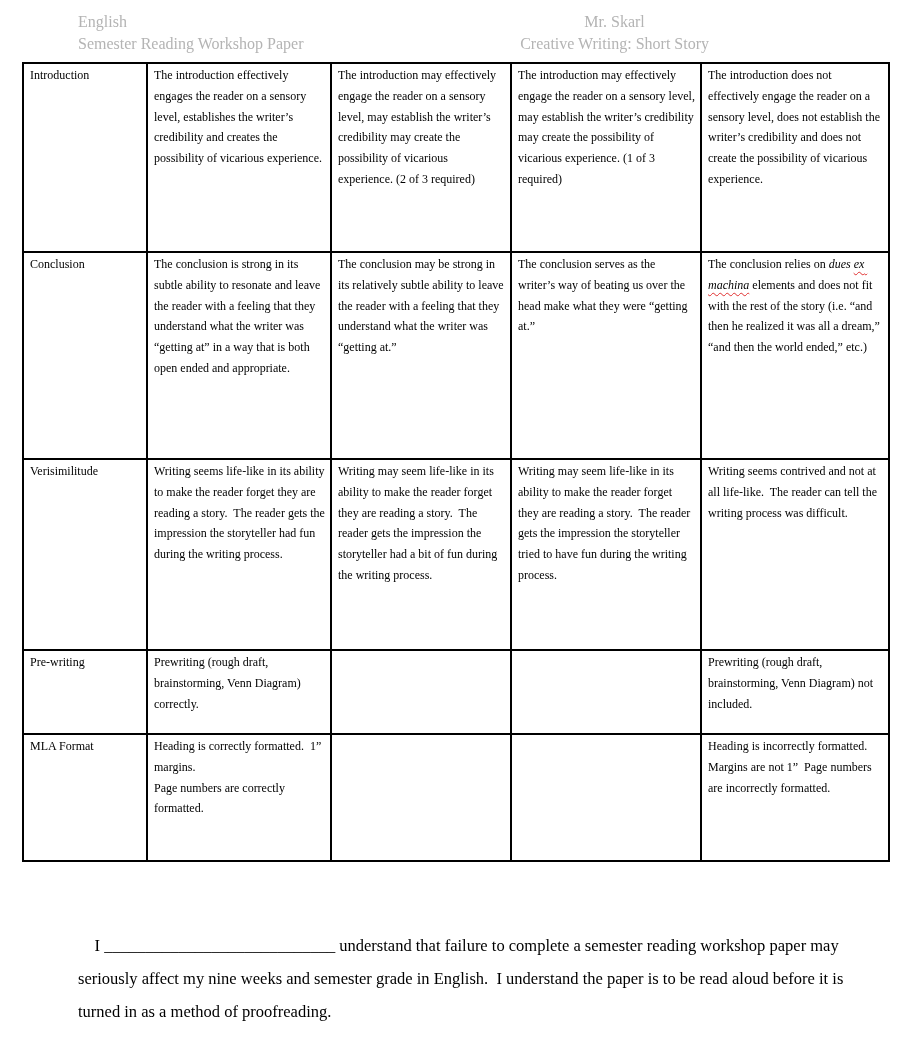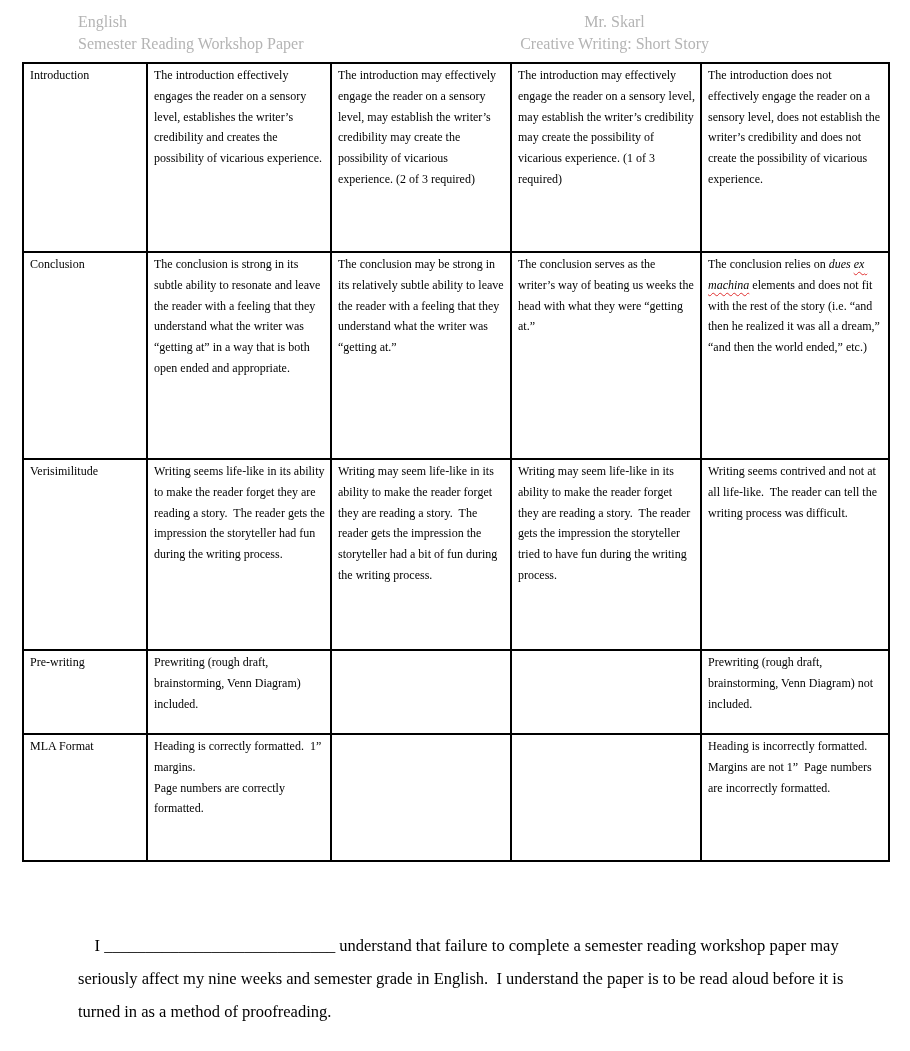--- a/index.html
+++ b/index.html
@@ -86,33 +86,33 @@
         <td>Introduction</td>
         <td>The introduction effectively engages the reader on a sensory level, establishes the writer’s credibility and creates the possibility of vicarious experience.</td>
         <td>The introduction may effectively engage the reader on a sensory level, may establish the writer’s credibility may create the possibility of vicarious experience. (2 of 3 required)</td>
         <td>The introduction may effectively engage the reader on a sensory level, may establish the writer’s credibility may create the possibility of vicarious experience. (1 of 3 required)</td>
         <td>The introduction does not effectively engage the reader on a sensory level, does not establish the writer’s credibility and does not create the possibility of vicarious experience.</td>
       </tr>
       <tr class="row-concl">
         <td>Conclusion</td>
         <td>The conclusion is strong in its subtle ability to resonate and leave the reader with a feeling that they understand what the writer was “getting at” in a way that is both open ended and appropriate.</td>
         <td>The conclusion may be strong in its relatively subtle ability to leave the reader with a feeling that they understand what the writer was “getting at.”</td>
-        <td>The conclusion serves as the writer’s way of beating us weeks the head with what they were “getting at.”</td>
+        <td>The conclusion serves as the writer’s way of beating us over the head make what they were “getting at.”</td>
         <td><span>The conclusion relies on </span><span class="latin"><span>dues </span><span class="wavy-red">ex machina</span></span><span> elements and does not fit with the rest of the story (i.e. “and then he realized it was all a dream,” “and then the world ended,” etc.)</span></td>
       </tr>
       <tr class="row-veris">
         <td>Verisimilitude</td>
         <td>Writing seems life-like in its ability to make the reader forget they are reading a story.  The reader gets the impression the storyteller had fun during the writing process.</td>
         <td>Writing may seem life-like in its ability to make the reader forget they are reading a story.  The reader gets the impression the storyteller had a bit of fun during the writing process.</td>
         <td>Writing may seem life-like in its ability to make the reader forget they are reading a story.  The reader gets the impression the storyteller tried to have fun during the writing process.</td>
         <td>Writing seems contrived and not at all life-like.  The reader can tell the writing process was difficult.</td>
       </tr>
       <tr class="row-prewrit">
         <td>Pre-writing</td>
-        <td>Prewriting (rough draft, brainstorming, Venn Diagram) included.</td>
+        <td>Prewriting (rough draft, brainstorming, Venn Diagram) correctly.</td>
         <td></td>
         <td></td>
         <td>Prewriting (rough draft, brainstorming, Venn Diagram) not included.</td>
       </tr>
       <tr class="row-mla">
         <td>MLA Format</td>
         <td>Heading is correctly formatted.  1”
 margins.
 Page numbers are correctly formatted.</td>
         <td></td>

